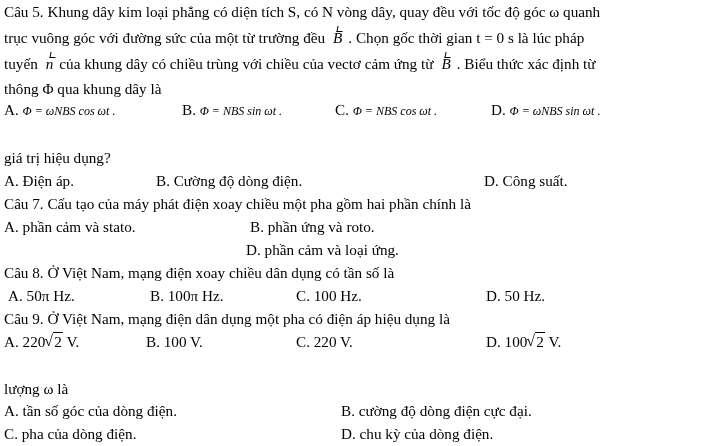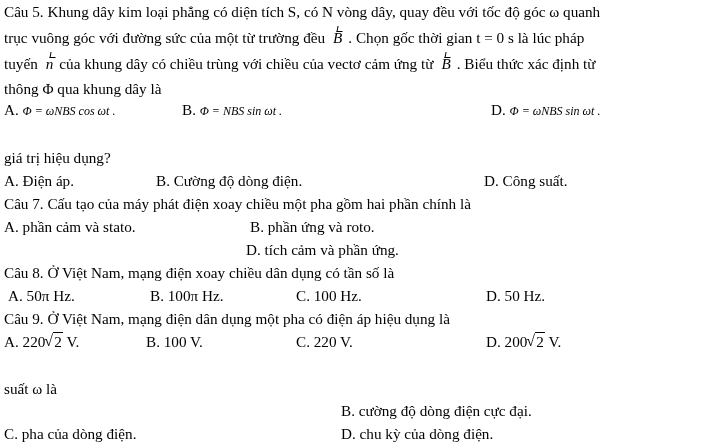--- a/index.html
+++ b/index.html
@@ -37,20 +37,21 @@
   </div>
   <div class="line" style="top:56px">
     <span>tuyến</span><span class="vec">n</span><span>của khung dây có chiều trùng với chiều của vectơ cảm ứng từ</span><span class="vec">B</span><span>. Biểu thức xác định từ</span>
   </div>
   <div class="line" style="top:81px">
     <span>thông Φ qua khung dây là</span>
   </div>
   <div class="line" style="top:102px; width:700px; height:18px">
     <span class="abs" style="left:0"><span class="b">A.</span> <span class="phi-opt math">Φ = ωNBS cos ωt .</span></span>
     <span class="abs" style="left:178px"><span class="b">B.</span> <span class="phi-opt math">Φ = NBS sin ωt .</span></span>
+    <span class="abs" style="left:331px"><span class="b">C.</span> <span class="phi-opt math">Φ = NBS cos ωt .</span></span>
     <span class="abs" style="left:487px"><span class="b">D.</span> <span class="phi-opt math">Φ = ωNBS sin ωt .</span></span>
   </div>
 
   <div class="line" style="top:150px">
     <span>giá trị hiệu dụng?</span>
   </div>
   <div class="line" style="top:173px; width:700px; height:18px">
     <span class="abs" style="left:0"><span class="b">A.</span> <span>Điện áp.</span></span>
     <span class="abs" style="left:152px"><span class="b">B.</span> <span>Cường độ dòng điện.</span></span>
     <span class="abs" style="left:480px"><span class="b">D.</span> <span>Công suất.</span></span>
@@ -58,21 +59,21 @@
 
   <div class="line" style="top:196px">
     <span class="b">Câu 7.</span>
     <span>Cấu tạo của máy phát điện xoay chiều một pha gồm hai phần chính là</span>
   </div>
   <div class="line" style="top:219px; width:700px; height:18px">
     <span class="abs" style="left:0"><span class="b">A.</span> <span>phần cảm và stato.</span></span>
     <span class="abs" style="left:246px"><span class="b">B.</span> <span>phần ứng và roto.</span></span>
   </div>
   <div class="line" style="top:242px; width:700px; height:18px">
-    <span class="abs" style="left:242px"><span class="b">D.</span> <span>tích cảm và phần ứng.</span></span>
+    <span class="abs" style="left:242px"><span class="b">D.</span> <span>phần cảm và loại ứng.</span></span>
   </div>
 
   <div class="line" style="top:265px">
     <span class="b">Câu 8.</span>
     <span>Ở Việt Nam, mạng điện xoay chiều dân dụng có tần số là</span>
   </div>
   <div class="line" style="top:288px; width:700px; height:18px">
     <span class="abs" style="left:4px"><span class="b">A.</span> <span>50π Hz.</span></span>
     <span class="abs" style="left:146px"><span class="b">B.</span> <span>100π Hz.</span></span>
     <span class="abs" style="left:292px"><span class="b">C.</span> <span>100 Hz.</span></span>
@@ -80,27 +81,28 @@
   </div>
 
   <div class="line" style="top:311px">
     <span class="b">Câu 9.</span>
     <span>Ở Việt Nam, mạng điện dân dụng một pha có điện áp hiệu dụng là</span>
   </div>
   <div class="line" style="top:334px; width:700px; height:20px">
     <span class="abs" style="left:0"><span class="b">A.</span> <span>220</span><span class="sqrt"><span>2</span></span> <span>V.</span></span>
     <span class="abs" style="left:142px"><span class="b">B.</span> <span>100 V.</span></span>
     <span class="abs" style="left:292px"><span class="b">C.</span> <span>220 V.</span></span>
-    <span class="abs" style="left:482px"><span class="b">D.</span> <span>200</span><span class="sqrt"><span>2</span></span> <span>V.</span></span>
+    <span class="abs" style="left:482px"><span class="b">D.</span> <span>100</span><span class="sqrt"><span>2</span></span> <span>V.</span></span>
   </div>
 
   <div class="line" style="top:381px">
-    <span>suất ω là</span>
+    <span>lượng ω là</span>
   </div>
   <div class="line" style="top:403px; width:700px; height:18px">
+    <span class="abs" style="left:0"><span class="b">A.</span> <span>tần số góc của dòng điện.</span></span>
     <span class="abs" style="left:337px"><span class="b">B.</span> <span>cường độ dòng điện cực đại.</span></span>
   </div>
   <div class="line" style="top:426px; width:700px; height:18px">
     <span class="abs" style="left:0"><span class="b">C.</span> <span>pha của dòng điện.</span></span>
     <span class="abs" style="left:337px"><span class="b">D.</span> <span>chu kỳ của dòng điện.</span></span>
   </div>
 
 </div>
 
 </body></html>

